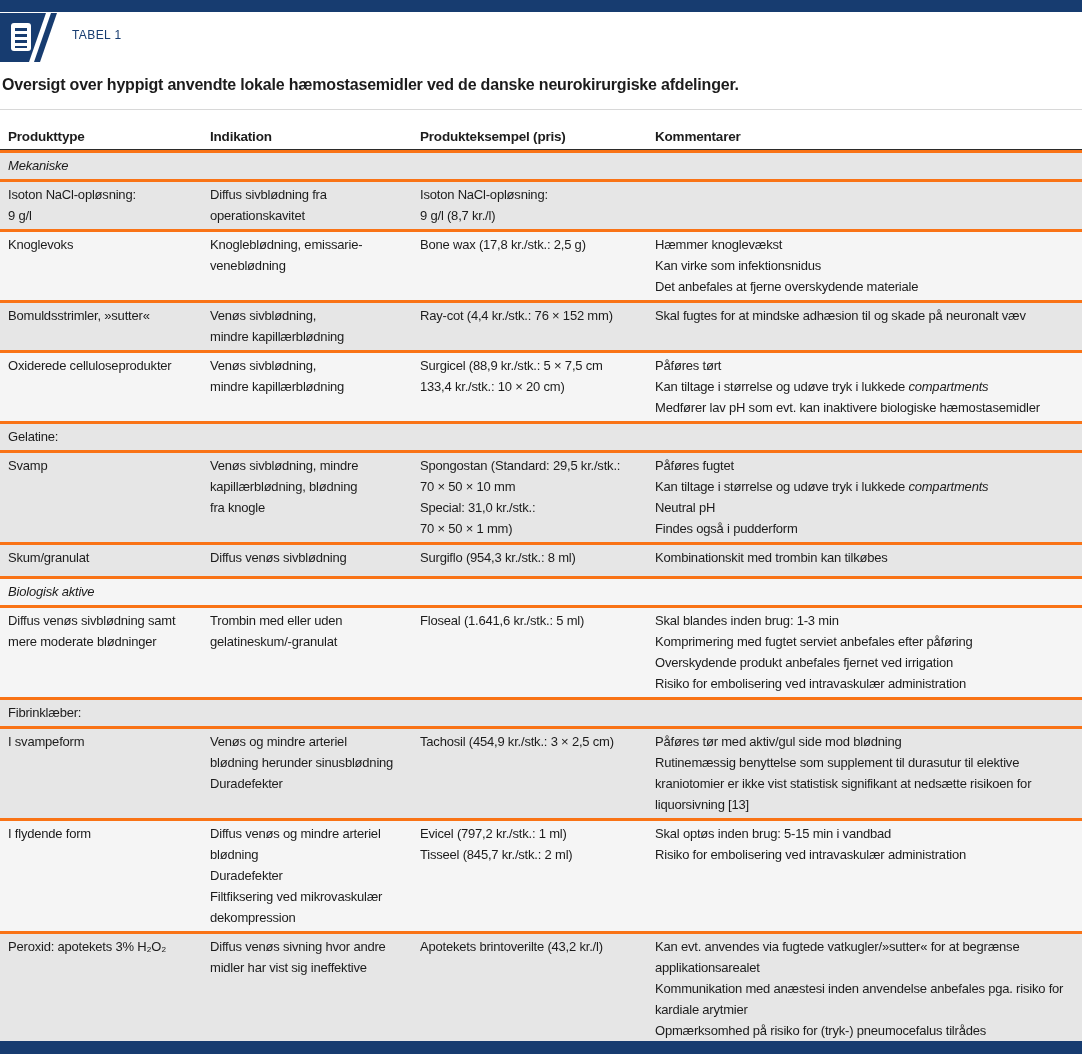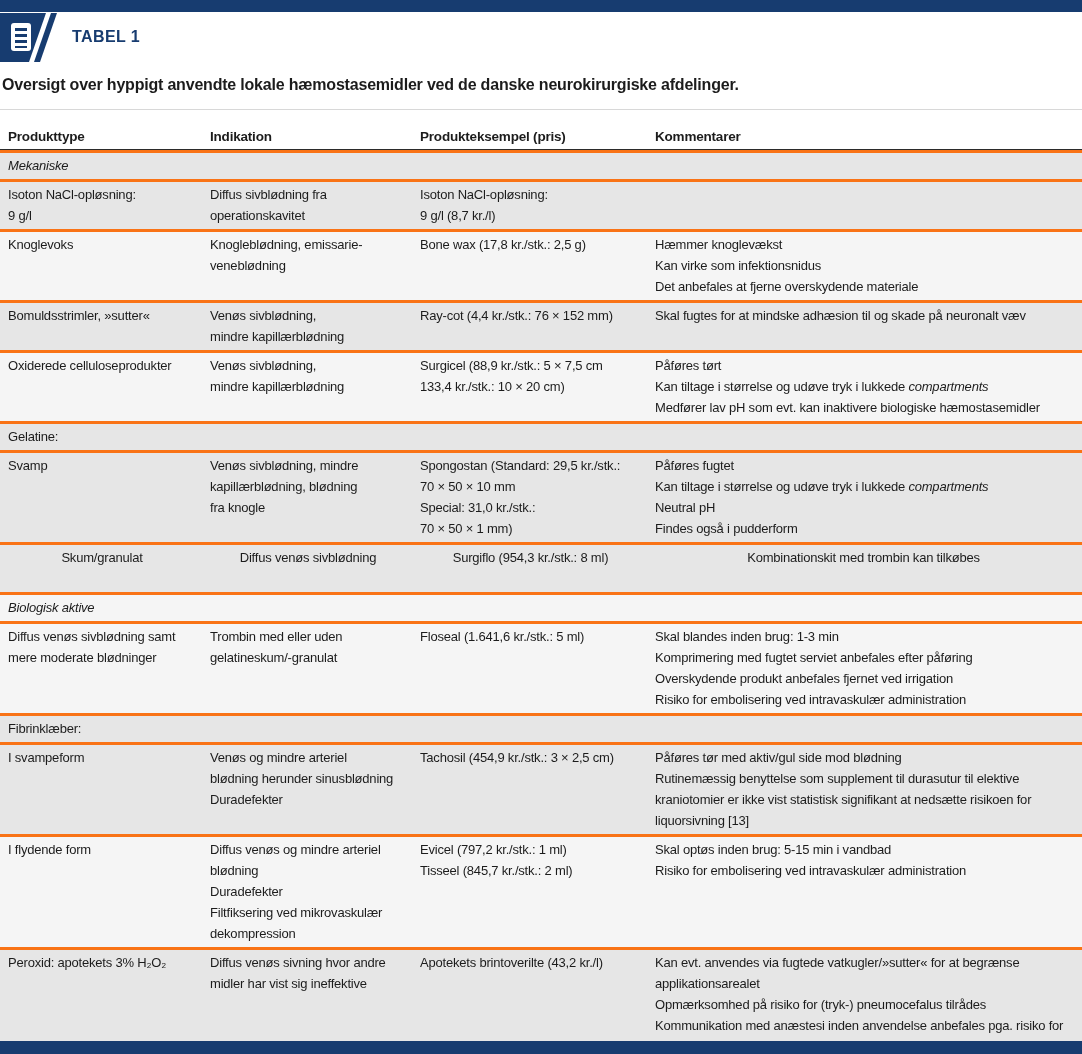--- a/index.html
+++ b/index.html
@@ -30,21 +30,21 @@
     clip-path: polygon(0 0, 46px 0, 29px 100%, 0 100%);
   }
   .badge-sliver {
     position: absolute; left: 0; top: 0; width: 70px; height: 49px;
     background: var(--navy);
     clip-path: polygon(51px 0, 57px 0, 40px 100%, 34px 100%);
   }
   .doc-icon { position: absolute; left: 10px; top: 9px; }
   .tabel-label {
     position: absolute; left: 72px; top: 15px;
-    font-size: 16px; font-weight: bold; color: var(--navy);
+    font-size: 12px; font-weight: normal; color: var(--navy);
     letter-spacing: 0.4px;
   }
   .subtitle {
     margin: 13px 0 0 2px;
     font-size: 16px; font-weight: bold;
   }
   .tablewrap { margin-top: 15px; }
   .thead {
     display: grid;
     grid-template-columns: 202px 210px 235px 1fr;
@@ -152,21 +152,21 @@
         <div class="cell">Svamp</div>
         <div class="cell">Venøs sivblødning, mindre<br>kapillærblødning, blødning<br>fra knogle</div>
         <div class="cell">Spongostan (Standard: 29,5 kr./stk.:<br>70 × 50 × 10 mm<br>Special: 31,0 kr./stk.:<br>70 × 50 × 1 mm)</div>
         <div class="cell comments">
           <div class="comment-line">Påføres fugtet</div>
           <div class="comment-line">Kan tiltage i størrelse og udøve tryk i lukkede <em>compartments</em></div>
           <div class="comment-line">Neutral pH</div>
           <div class="comment-line">Findes også i pudderform</div>
         </div>
       </div>
-      <div class="row gray" style="padding-bottom: 24px; text-align: center;">
+      <div class="row gray" style="padding-bottom: 8px;">
         <div class="cell">Skum/granulat</div>
         <div class="cell">Diffus venøs sivblødning</div>
         <div class="cell">Surgiflo (954,3 kr./stk.: 8 ml)</div>
         <div class="cell comments">
           <div class="comment-line">Kombinationskit med trombin kan tilkøbes</div>
         </div>
       </div>
       <div class="row light">
         <div class="cell section it">Biologisk aktive</div>
       </div>
@@ -201,22 +201,22 @@
           <div class="comment-line">Skal optøs inden brug: 5-15 min i vandbad</div>
           <div class="comment-line">Risiko for embolisering ved intravaskulær administration</div>
         </div>
       </div>
       <div class="row gray">
         <div class="cell">Peroxid: apotekets 3% H₂O₂</div>
         <div class="cell">Diffus venøs sivning hvor andre<br>midler har vist sig ineffektive</div>
         <div class="cell">Apotekets brintoverilte (43,2 kr./l)</div>
         <div class="cell comments">
           <div class="comment-line">Kan evt. anvendes via fugtede vatkugler/»sutter« for at begrænse applikationsarealet</div>
+          <div class="comment-line">Kommunikation med anæstesi inden anvendelse anbefales pga. risiko for kardiale arytmier</div>
           <div class="comment-line">Opmærksomhed på risiko for (tryk-) pneumocefalus tilrådes</div>
-          <div class="comment-line">Kommunikation med anæstesi inden anvendelse anbefales pga. risiko for kardiale arytmier</div>
         </div>
       </div>
     </div>
 </div>
 
 <div class="footer-note">Priserne er oplyst fra Region Hovedstadens Apotek og fra operationsgangene på HovedOrtoCentret og Neurocentret.</div>
 
 <div class="bottombar"></div>
 
 </body></html>

